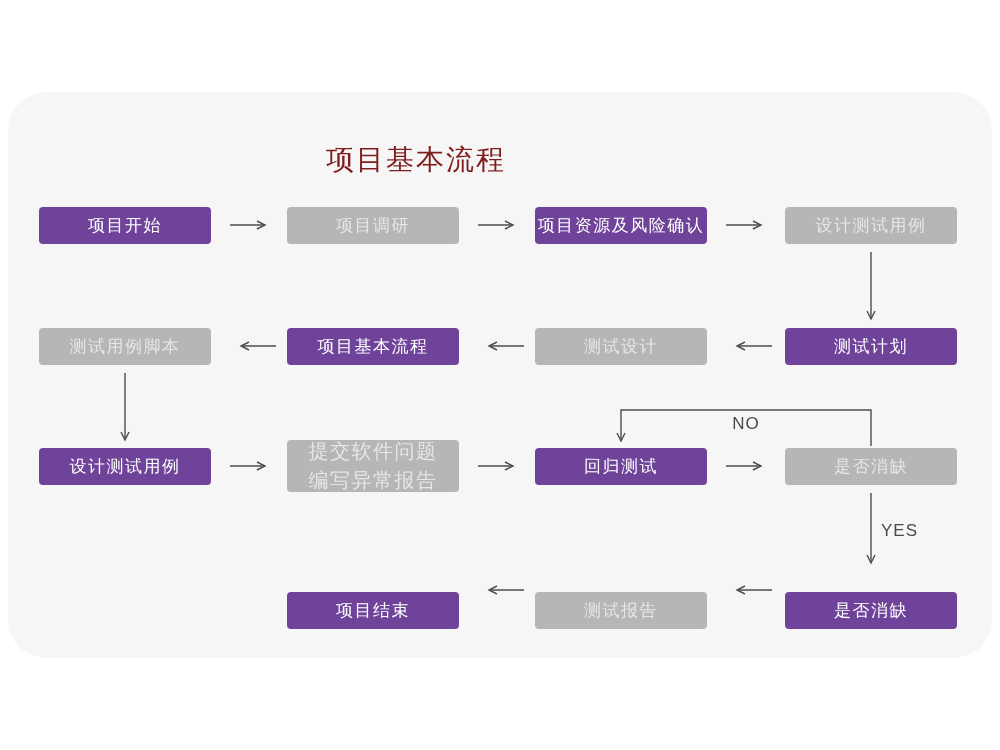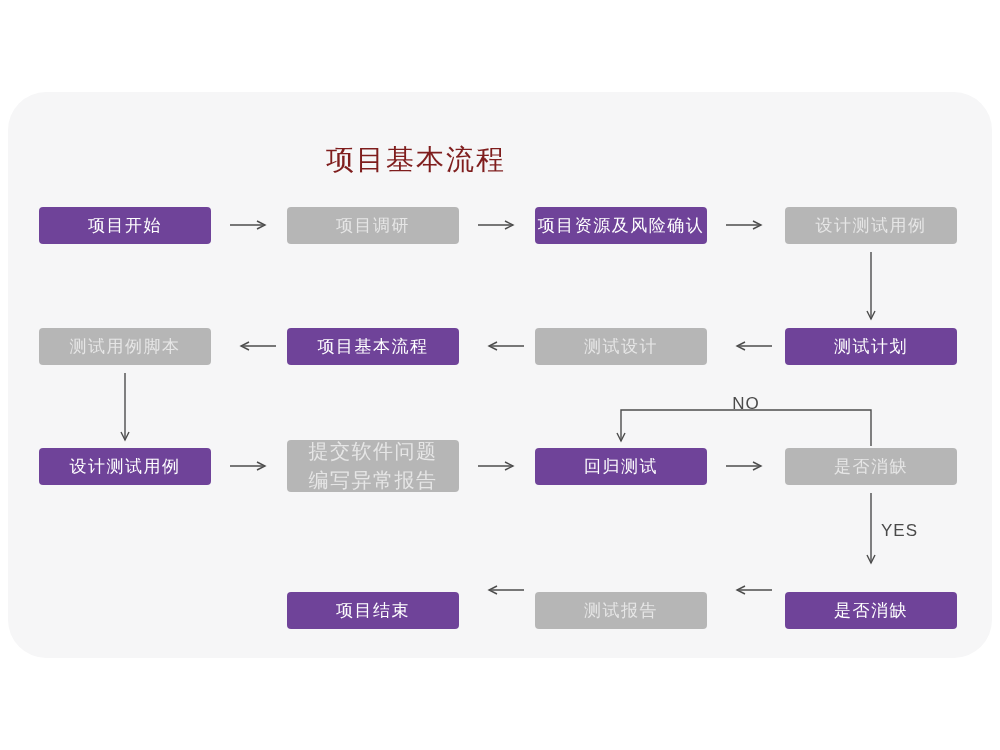--- a/index.html
+++ b/index.html
@@ -21,21 +21,21 @@
     font-size:17px;letter-spacing:1.5px;text-align:center;
   }
   .purple{background:#6f4399;color:#ffffff;}
   .gray{background:#b6b6b6;color:#e6e6e6;}
   .c1{left:39px}.c2{left:287px}.c3{left:535px}.c4{left:785px}
   .r1{top:207px}.r2{top:328px}.r3{top:448px}.r4{top:592px}
   .tall{top:440px;height:52px;line-height:1.45;white-space:pre-line;font-size:20px;}
   .edge-label{
     position:absolute;font-size:17px;color:#4a4a4a;letter-spacing:1px;text-align:center;
   }
-  .label-no{left:710px;top:394px;width:72px;text-align:center;}
+  .label-no{left:710px;top:414px;width:72px;text-align:center;}
   .label-yes{left:881px;top:521px;}
   svg.arrows{position:absolute;left:0;top:0;pointer-events:none;}
 </style>
 </head>
 <body>
 
 <div class="card"></div>
 
 <div class="title">项目基本流程</div>
 

